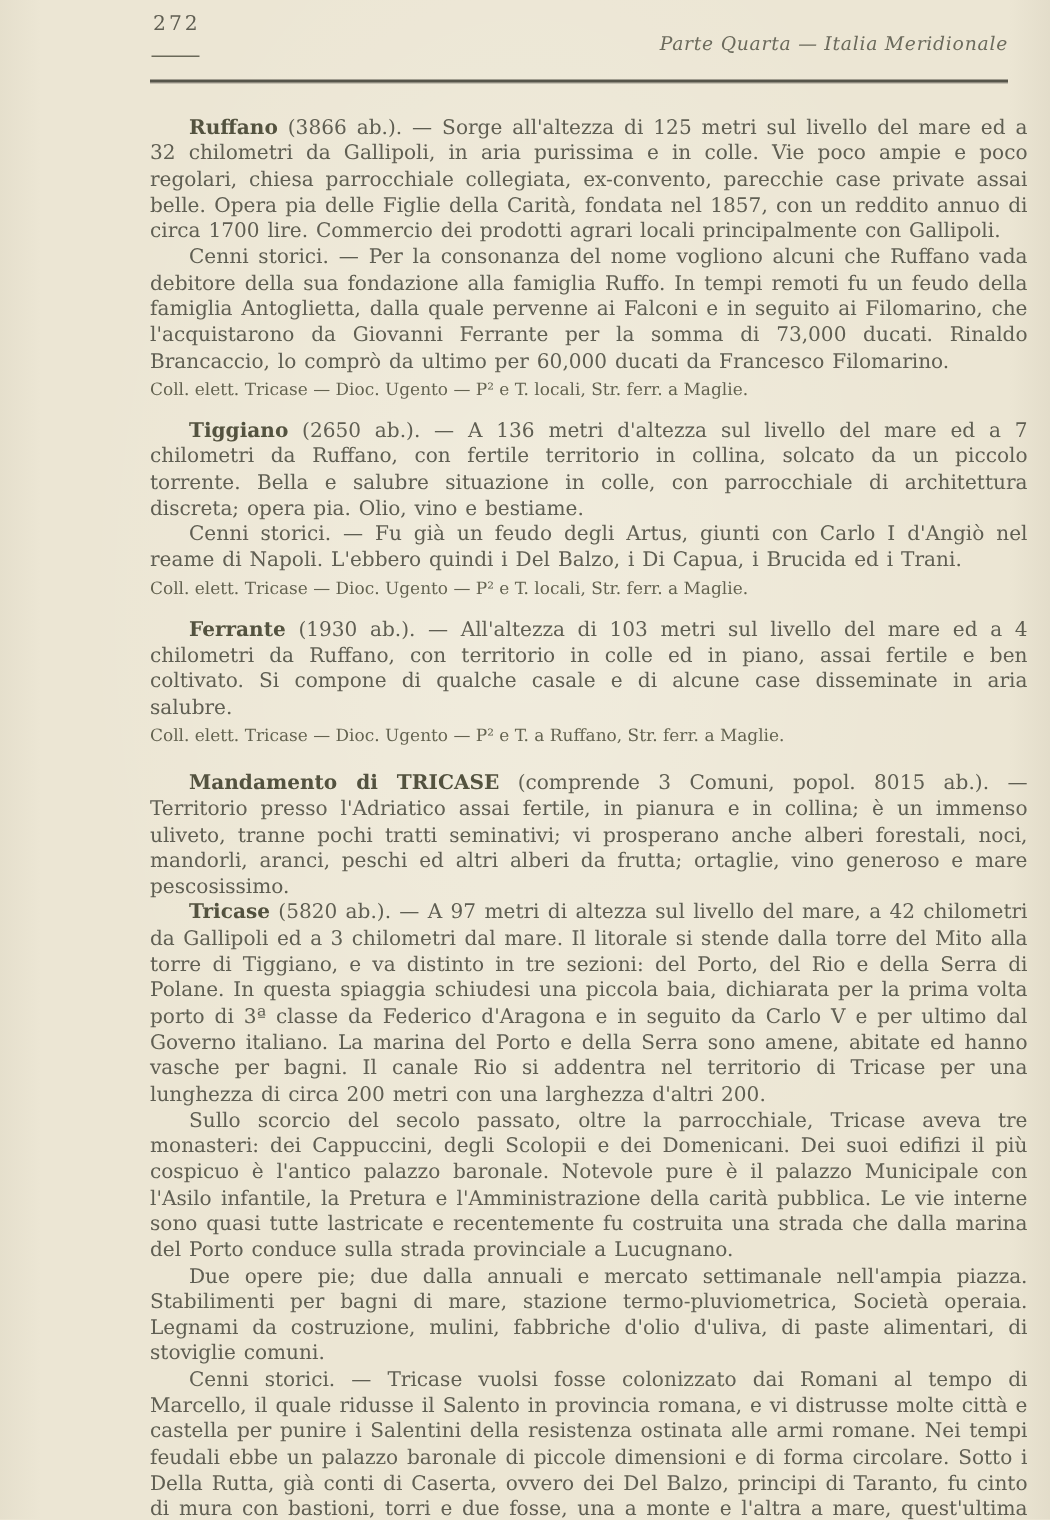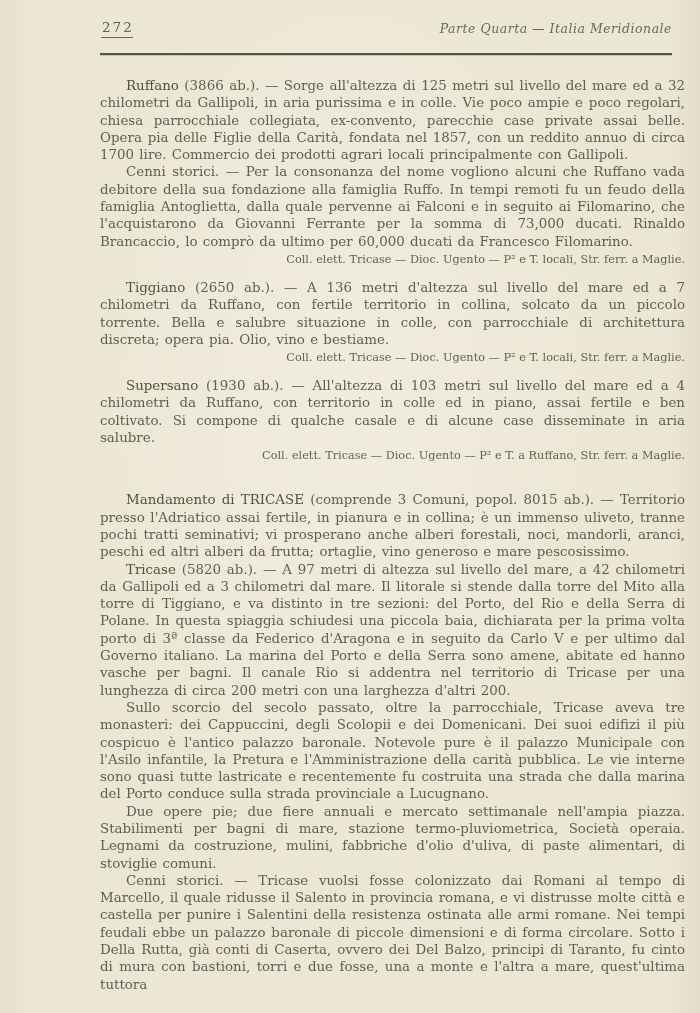--- a/index.html
+++ b/index.html
@@ -24,21 +24,21 @@
   .header-row {
     position: relative;
     margin: 0 28px 0 100px;
     padding-top: 21px;
     height: 22px;
     font-size: 12.5px;
   }
   .page-number {
     position: absolute;
     left: 2px;
-    top: 19px;
+    top: 8px;
     letter-spacing: 2px;
     font-size: 13.5px;
   }
   .page-number-underline {
     position: absolute;
     left: 1px;
     top: 37px;
     width: 32px;
     height: 1px;
     background: #6a6959;
@@ -60,49 +60,50 @@
   }
   p.entry {
     margin: 0;
     text-align: justify;
     text-indent: 26px;
     font-size: 13.4px;
     line-height: 17.3px;
     word-spacing: 1px;
   }
   p.section-start { margin-top: 12px; }
-  p.big-gap { margin-top: 28px; }
+  p.big-gap { margin-top: 16px; }
   p.note {
     margin: 3px 0 6px 0;
-    text-align: right;
+    text-align: left;
     text-indent: 0;
     font-size: 11.3px;
     line-height: 14px;
     color: #63624f;
   }
-  .run-bold { font-weight: normal; color: #53523f; }
+  .run-bold { font-weight: bold; color: #53523f; }
   .run-italic { }
 </style>
 </head>
 <body>
 
 <div class="page">
   <div class="header-row">
     <span class="page-number">272</span>
     <span class="page-number-underline"></span>
     <div class="running-title">Parte Quarta — Italia Meridionale</div>
   </div>
   <div class="head-rule"></div>
   <div class="body-text">
       <p class="entry"><span class="run-bold">Ruffano</span><span class="run-normal"> (3866 ab.). — Sorge all'altezza di 125 metri sul livello del mare ed a 32 chilometri da Gallipoli, in aria purissima e in colle. Vie poco ampie e poco regolari, chiesa parrocchiale collegiata, ex-convento, parecchie case private assai belle. Opera pia delle </span><span class="run-italic">Figlie della Carità</span><span class="run-normal">, fondata nel 1857, con un reddito annuo di circa 1700 lire. Commercio dei prodotti agrari locali principalmente con Gallipoli.</span></p>
       <p class="entry"><span class="run-italic">Cenni storici.</span><span class="run-normal"> — Per la consonanza del nome vogliono alcuni che Ruffano vada debitore della sua fondazione alla famiglia Ruffo. In tempi remoti fu un feudo della famiglia Antoglietta, dalla quale pervenne ai Falconi e in seguito ai Filomarino, che l'acquistarono da Giovanni Ferrante per la somma di 73,000 ducati. Rinaldo Brancaccio, lo comprò da ultimo per 60,000 ducati da Francesco Filomarino.</span></p>
       <p class="note"><span class="run-normal">Coll. elett. Tricase — Dioc. Ugento — P² e T. locali, Str. ferr. a Maglie.</span></p>
       <p class="entry section-start"><span class="run-bold">Tiggiano</span><span class="run-normal"> (2650 ab.). — A 136 metri d'altezza sul livello del mare ed a 7 chilometri da Ruffano, con fertile territorio in collina, solcato da un piccolo torrente. Bella e salubre situazione in colle, con parrocchiale di architettura discreta; opera pia. Olio, vino e bestiame.</span></p>
+      <p class="entry"><span class="run-italic">Cenni storici.</span><span class="run-normal"> — Fu già un feudo degli Artus, giunti con Carlo I d'Angiò nel reame di Napoli. L'ebbero quindi i Del Balzo, i Di Capua, i Brucida ed i Trani.</span></p>
       <p class="note"><span class="run-normal">Coll. elett. Tricase — Dioc. Ugento — P² e T. locali, Str. ferr. a Maglie.</span></p>
-      <p class="entry section-start"><span class="run-bold">Supersano</span><span class="run-normal"> (1930 ab.). — All'altezza di 103 metri sul livello del mare ed a 4 chilometri da Ruffano, con territorio in colle ed in piano, assai fertile e ben coltivato. Si compone di qualche casale e di alcune case disseminate in aria salubre.</span></p>
+      <p class="entry section-start"><span class="run-bold">Ferrante</span><span class="run-normal"> (1930 ab.). — All'altezza di 103 metri sul livello del mare ed a 4 chilometri da Ruffano, con territorio in colle ed in piano, assai fertile e ben coltivato. Si compone di qualche casale e di alcune case disseminate in aria salubre.</span></p>
       <p class="note"><span class="run-normal">Coll. elett. Tricase — Dioc. Ugento — P² e T. a Ruffano, Str. ferr. a Maglie.</span></p>
       <p class="entry section-start big-gap"><span class="run-bold">Mandamento di TRICASE</span><span class="run-normal"> (comprende 3 Comuni, popol. 8015 ab.). — Territorio presso l'Adriatico assai fertile, in pianura e in collina; è un immenso uliveto, tranne pochi tratti seminativi; vi prosperano anche alberi forestali, noci, mandorli, aranci, peschi ed altri alberi da frutta; ortaglie, vino generoso e mare pescosissimo.</span></p>
       <p class="entry"><span class="run-bold">Tricase</span><span class="run-normal"> (5820 ab.). — A 97 metri di altezza sul livello del mare, a 42 chilometri da Gallipoli ed a 3 chilometri dal mare. Il litorale si stende dalla torre del Mito alla torre di Tiggiano, e va distinto in tre sezioni: del Porto, del Rio e della Serra di Polane. In questa spiaggia schiudesi una piccola baia, dichiarata per la prima volta porto di 3ª classe da Federico d'Aragona e in seguito da Carlo V e per ultimo dal Governo italiano. La marina del Porto e della Serra sono amene, abitate ed hanno vasche per bagni. Il canale Rio si addentra nel territorio di Tricase per una lunghezza di circa 200 metri con una larghezza d'altri 200.</span></p>
       <p class="entry"><span class="run-normal">Sullo scorcio del secolo passato, oltre la parrocchiale, Tricase aveva tre monasteri: dei Cappuccini, degli Scolopii e dei Domenicani. Dei suoi edifizi il più cospicuo è l'antico palazzo baronale. Notevole pure è il palazzo Municipale con l'Asilo infantile, la Pretura e l'Amministrazione della carità pubblica. Le vie interne sono quasi tutte lastricate e recentemente fu costruita una strada che dalla marina del Porto conduce sulla strada provinciale a Lucugnano.</span></p>
-      <p class="entry"><span class="run-normal">Due opere pie; due fiere annuali e mercato settimanale nell'ampia piazza. Stabilimenti per bagni di mare, stazione termo-pluviometrica, Società operaia. Legnami da costruzione, mulini, fabbriche d'olio d'uliva, di paste alimentari, di stoviglie comuni.</span></p>
+      <p class="entry"><span class="run-normal">Due opere pie; due dalla annuali e mercato settimanale nell'ampia piazza. Stabilimenti per bagni di mare, stazione termo-pluviometrica, Società operaia. Legnami da costruzione, mulini, fabbriche d'olio d'uliva, di paste alimentari, di stoviglie comuni.</span></p>
       <p class="entry"><span class="run-italic">Cenni storici.</span><span class="run-normal"> — Tricase vuolsi fosse colonizzato dai Romani al tempo di Marcello, il quale ridusse il Salento in provincia romana, e vi distrusse molte città e castella per punire i Salentini della resistenza ostinata alle armi romane. Nei tempi feudali ebbe un palazzo baronale di piccole dimensioni e di forma circolare. Sotto i Della Rutta, già conti di Caserta, ovvero dei Del Balzo, principi di Taranto, fu cinto di mura con bastioni, torri e due fosse, una a monte e l'altra a mare, quest'ultima tuttora</span></p>
     </div>
 </div>
 
 </body></html>

